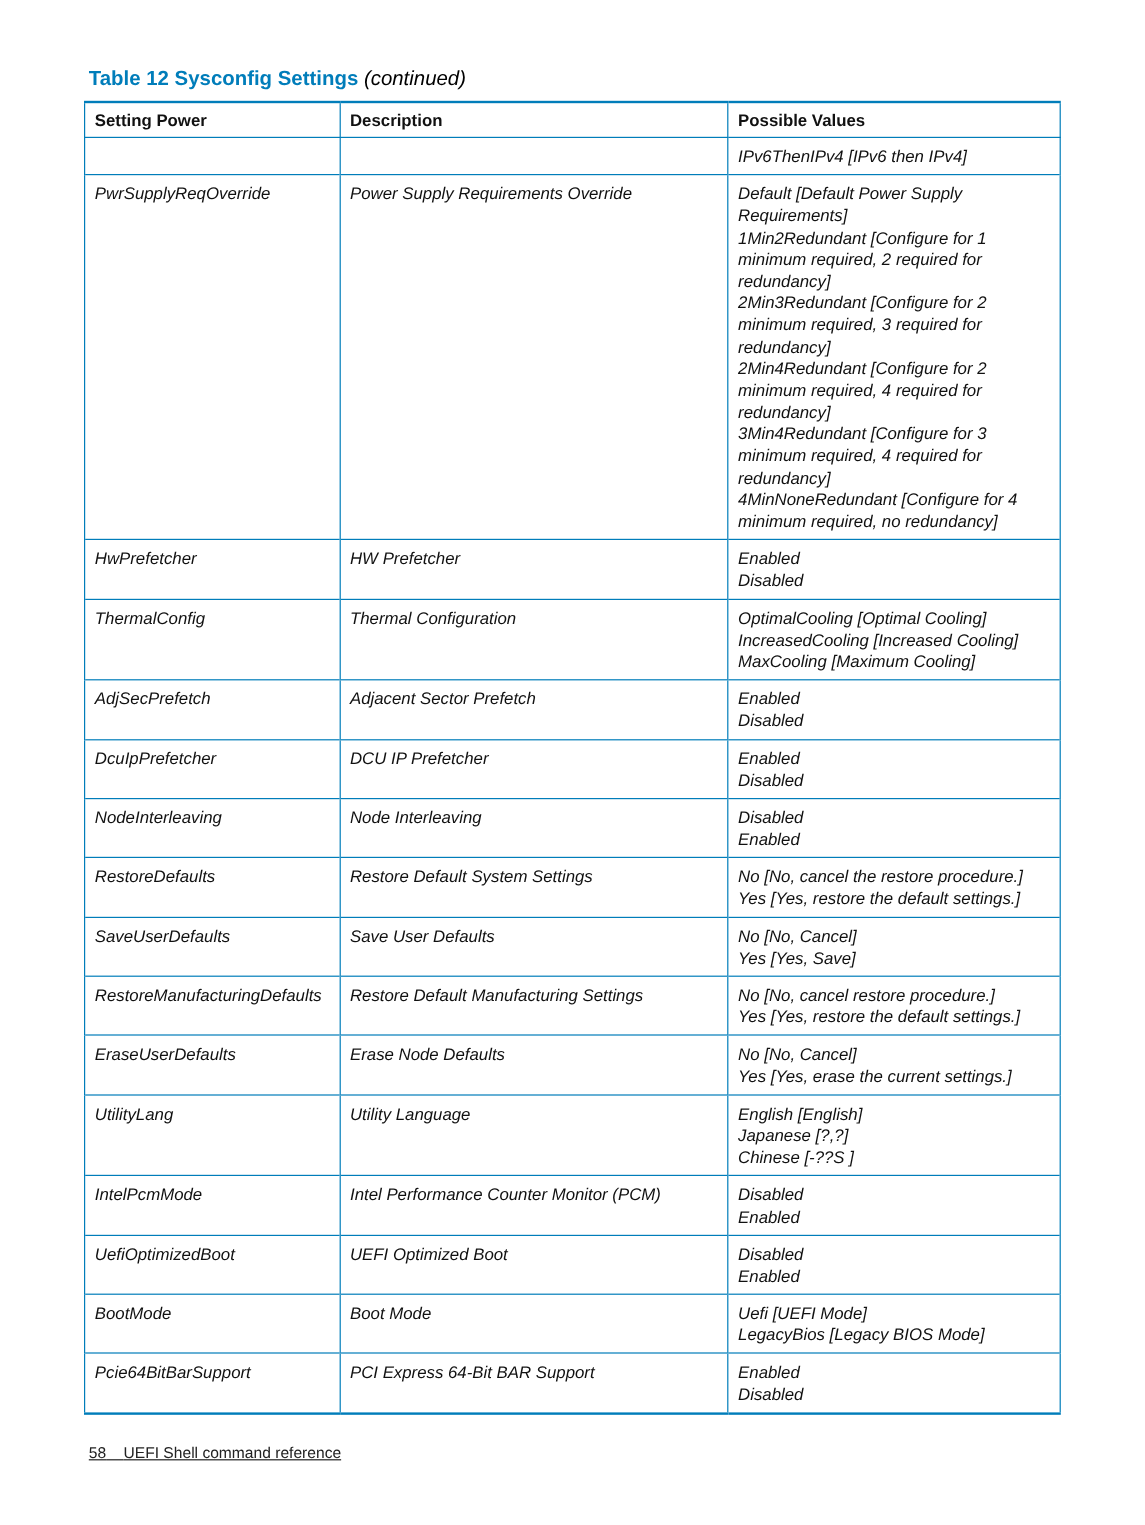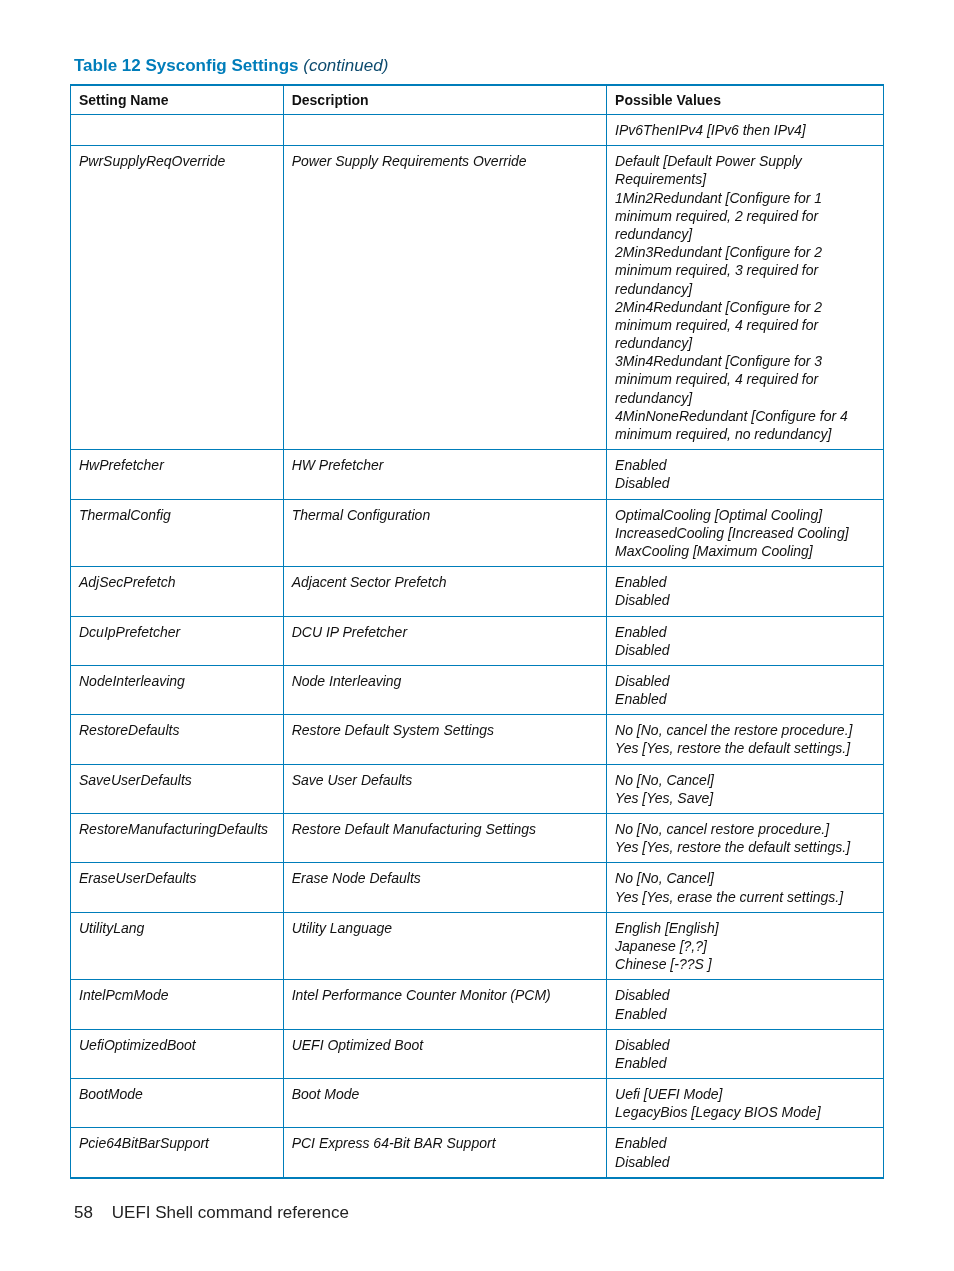--- a/index.html
+++ b/index.html
@@ -14,21 +14,21 @@
     box-sizing: border-box;
     padding: 56px 70px 40px 70px;
   }
   .table-title {
     color: #007dba;
     font-weight: bold;
     font-size: 17px;
     margin: 0 0 8px 4px;
   }
   .table-title .cont {
-    color: #0c4a6e;
+    color: #000000;
     font-weight: normal;
     font-style: italic;
   }
   table.sysconfig {
     border-collapse: collapse;
     width: 100%;
     table-layout: fixed;
   }
   table.sysconfig col.c1 { width: 192px; }
   table.sysconfig col.c2 { width: 292px; }
@@ -69,43 +69,44 @@
   }
   
   table.sysconfig tr.header th:first-child,
   table.sysconfig td:first-child { border-left: 1px solid #007dba; }
   table.sysconfig tr.header th:last-child,
   table.sysconfig td:last-child { border-right: 1px solid #007dba; }
   
   table.sysconfig { border: 1px solid #007dba; border-top: none; border-bottom: none; }
   .footer {
     margin-top: 24px;
-    font-size: 17px;
+    font-size: 13px;
     color: #222;
     padding-left: 4px;
+    text-decoration: underline;
   }
 </style>
 </head>
 <body>
 
 <div class="page">
 
   <div class="table-title">
     <span>Table 12 Sysconfig Settings </span><span class="cont">(continued)</span>
   </div>
 
   <table class="sysconfig">
     <colgroup>
       <col class="c1">
         <col class="c2">
         <col class="c3">
     </colgroup>
     <tbody>
         <tr class="header">
-      <th>Setting Name</th>
+      <th>Setting Power</th>
       <th>Description</th>
       <th>Possible Values</th>
     </tr>
     </tbody>
       <tbody id="rows">
         <tr class="row">
           <td></td>
           <td></td>
           <td>IPv6ThenIPv4 [IPv6 then IPv4]</td>
         </tr>

